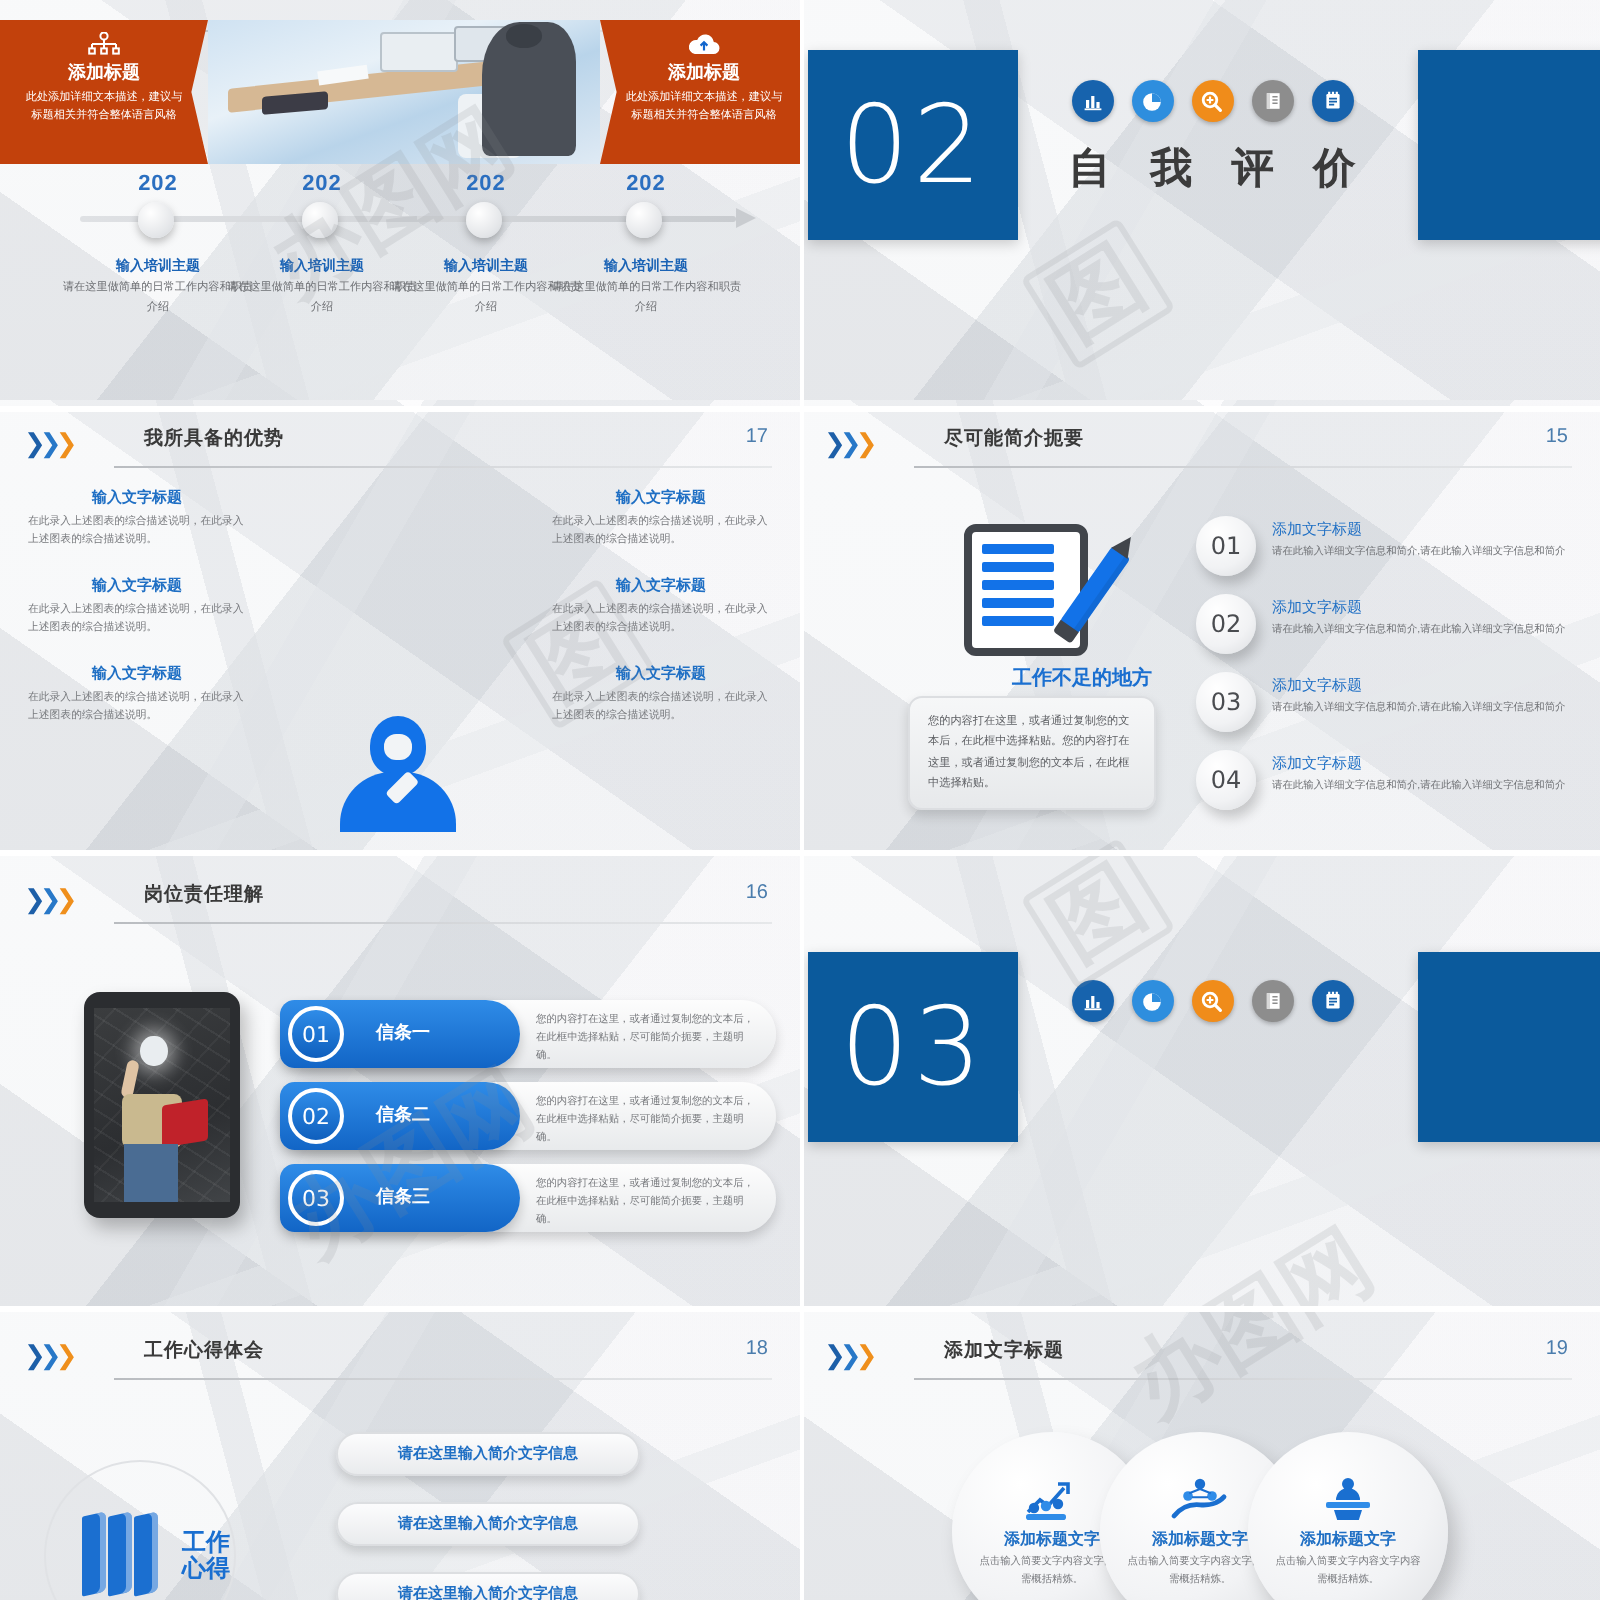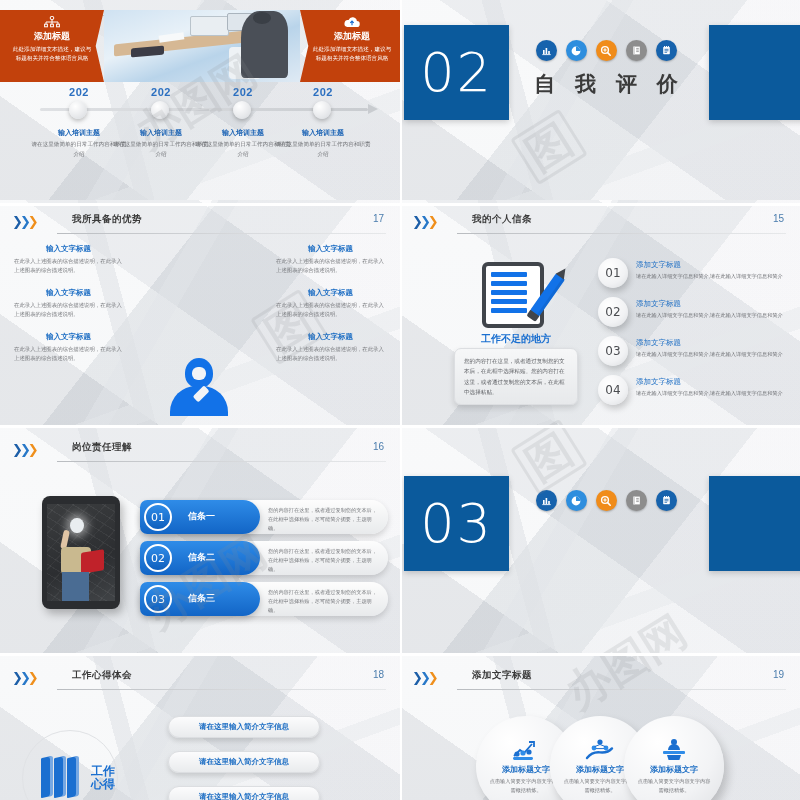--- a/index.html
+++ b/index.html
@@ -160,21 +160,21 @@
   .doc-frame{ position:absolute; inset:0; border:4px solid #41454b; border-radius:6px; background:#fff;}
   .doc-line{ position:absolute; left:9px; height:5px; background:#1272e8; border-radius:1px;}
   .pencil{
     position:absolute; right:-9px; top:10px; width:11px; height:46px;
     background:#1272e8; transform:rotate(35deg); border-radius:2px;
     box-shadow: inset -3px 0 0 rgba(0,0,0,.08);
   }
   .pencil::before{ content:""; position:absolute; top:-9px; left:0; width:0;height:0;
     border-left:5.5px solid transparent;border-right:5.5px solid transparent;border-bottom:10px solid #41454b;}
   .pencil::after{ content:""; position:absolute; bottom:-6px; left:0; width:11px;height:7px;background:#41454b; border-radius:0 0 2px 2px;}
-  .doc-ttl{ position:absolute; left:56px; top:132px; width:120px; text-align:center; font-size:10px; font-weight:bold; color:#1a6fd0;}
+  .doc-ttl{ position:absolute; left:56px; top:132px; width:120px; text-align:right; font-size:10px; font-weight:bold; color:#1a6fd0;}
   .doc-box{
     position:absolute; left:54px; top:148px; width:124px; padding:7px 9px;
     background:linear-gradient(180deg,#f6f7f8,#e7e9eb);
     border:1px solid #dcdee1; border-radius:7px;
     box-shadow:0 3px 6px rgba(0,0,0,.14);
     font-size:5.6px; line-height:1.85; color:#5d5f63;
   }
   .n-list{ position:absolute; left:198px; top:58px; width:190px;}
   .n-item{ position:relative; height:36px; margin-bottom:3px;}
   .n-circ{
@@ -459,21 +459,21 @@
 
   <div class="slide" style="top:200px;left:400px">
     <div class="poly-bg"></div>
     <div class="slide-inner">
       <div class="hdr">
         <div class="chev">
             <span class="c1">❯</span>
             <span class="c2">❯</span>
             <span class="c3">❯</span>
           </div>
-        <div class="hdr-title">我的个人信条</div>
+        <div class="hdr-title">尽可能简介扼要</div>
         <div class="hdr-page">15</div>
         <div class="hdr-rule"></div>
       </div>
 
       <div class="doc-ico">
         <div class="doc-frame"></div>
         <div class="doc-line" style="top:10px;width:36px"></div>
         <div class="doc-line" style="top:19px;width:36px"></div>
         <div class="doc-line" style="top:28px;width:36px"></div>
         <div class="doc-line" style="top:37px;width:36px"></div>

